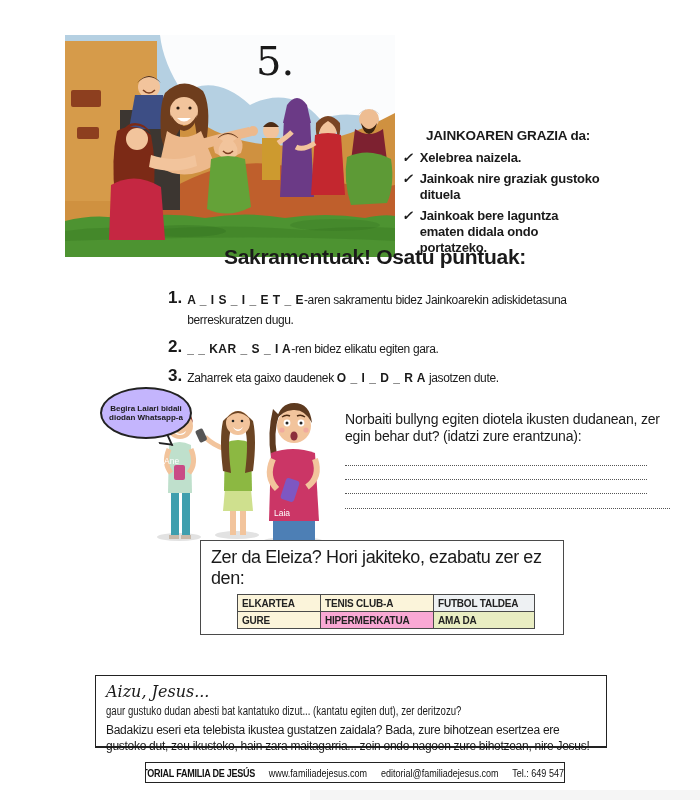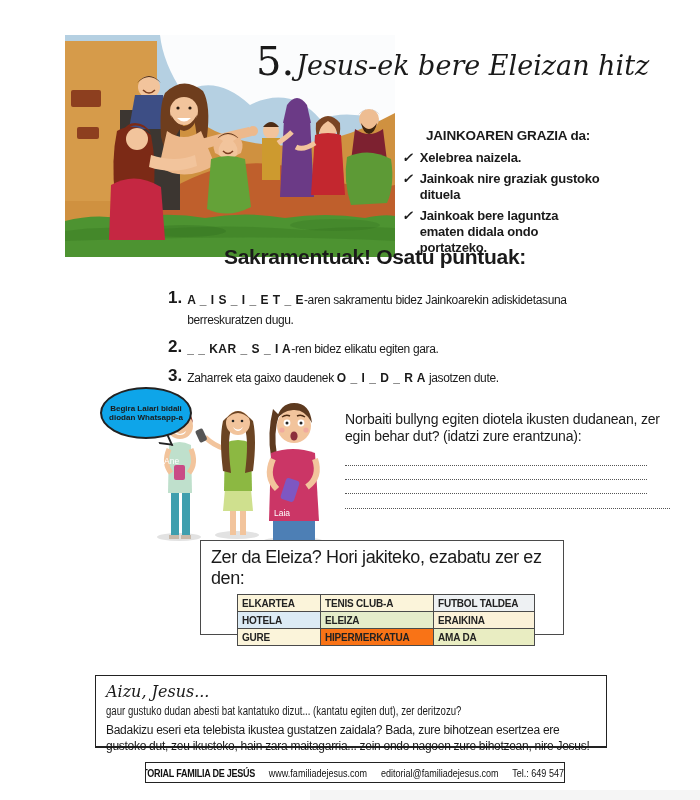--- a/index.html
+++ b/index.html
@@ -27,21 +27,21 @@
   
   .sak-heading{position:absolute;left:224px;top:245px;font-size:21px;font-weight:bold;letter-spacing:-0.3px;}
   .sak-list{position:absolute;left:168px;top:290px;width:470px;}
   .sak-item{display:flex;margin-bottom:9px;}
   .sak-num{font-size:17px;font-weight:bold;line-height:16px;margin-right:5px;flex:0 0 auto;}
   .sak-text{font-size:12px;line-height:20px;letter-spacing:-0.35px;width:452px;}
   .sak-blank{font-weight:bold;letter-spacing:0.5px;}
 
   
   .bubble{position:absolute;left:100px;top:387px;width:92px;height:52px;border:2px solid #222;
-          border-radius:50%;background:#0ea5e9;z-index:3;display:flex;align-items:center;justify-content:center;
+          border-radius:50%;background:#c4b5fd;z-index:3;display:flex;align-items:center;justify-content:center;
           text-align:center;font-size:8px;font-weight:bold;line-height:9.5px;padding:2px;box-sizing:border-box;}
   .bubble-tail{position:absolute;left:157px;top:432px;width:11px;height:11px;background:#fff;
                border-right:2px solid #222;border-bottom:2px solid #222;transform:skewX(30deg) rotate(8deg);z-index:2;}
   .girls{position:absolute;left:145px;top:393px;width:195px;height:150px;z-index:1;}
   .girl-label{position:absolute;color:#fff;font-size:8.5px;z-index:4;}
   .label-ane{left:164px;top:456px;}
   .label-laia{left:274px;top:508px;}
 
   .bully{position:absolute;left:345px;top:411px;width:325px;}
   .bully-q{font-size:14px;line-height:16.5px;letter-spacing:-0.2px;margin:0 0 10px 0;}
@@ -157,21 +157,20 @@
         <path d="M293,80 Q304,68 315,80 Q310,74 304,74 Q298,74 293,80 Z" fill="#3f2410"></path>
         <path d="M296,88 Q304,100 312,88 Q310,98 304,99 Q298,98 296,88 Z" fill="#3f2410"></path>
         <path d="M290,94 Q304,104 318,94 L322,126 H286 Z" fill="#7d2130"></path>
         <path d="M282,122 Q304,112 326,124 Q330,150 322,168 L286,170 Q278,146 282,122 Z" fill="#5d9a36"></path>
       </g>
     </svg>
   </div>
 
   <div class="title-line1">
     <span class="title-num">5.</span>
-    <span>Jesus-ek bere Eleizan hitz</span>
   </div>
 
   <div class="grazia">
     <p class="grazia-heading">JAINKOAREN GRAZIA da:</p>
     <div class="check-item ci-1">
       <span class="check-mark">✓</span>
       <span class="check-text">Xelebrea naizela.</span>
     </div>
     <div class="check-item ci-2">
       <span class="check-mark">✓</span>
@@ -274,27 +273,22 @@
   <div class="eleiza-box">
     <div class="eleiza-heading">Zer da Eleiza? Hori jakiteko, ezabatu zer ez den:</div>
     <table class="eleiza-table">
       <tbody>
           <tr>
         <td class="col0" style="background-color: rgb(251, 244, 218);">ELKARTEA</td>
         <td class="col1" style="background-color: rgb(251, 244, 218);">TENIS CLUB-A</td>
         <td class="col2" style="background-color: rgb(238, 241, 243);">FUTBOL TALDEA</td>
       </tr>
       <tr>
-        <td class="col0" style="background-color: rgb(220, 235, 245);">HOTELA</td>
-        <td class="col1" style="background-color: rgb(229, 236, 202);">ELEIZA</td>
-        <td class="col2" style="background-color: rgb(251, 241, 216);">ERAIKINA</td>
-      </tr>
-      <tr>
         <td class="col0" style="background-color: rgb(251, 244, 218);">GURE</td>
-        <td class="col1" style="background-color: #f97316;">HIPERMERKATUA</td>
+        <td class="col1" style="background-color: #f9a8d4;">HIPERMERKATUA</td>
         <td class="col2" style="background-color: rgb(233, 237, 194);">AMA DA</td>
       </tr>
     </tbody>
       </table>
   </div>
 
   <div class="prayer-box">
     <div class="prayer-top">
       <span class="prayer-lead">Aizu, Jesus...</span>
       <span class="p1-rest">gaur gustuko dudan abesti bat kantatuko dizut... (kantatu egiten dut), zer deritzozu?</span>

